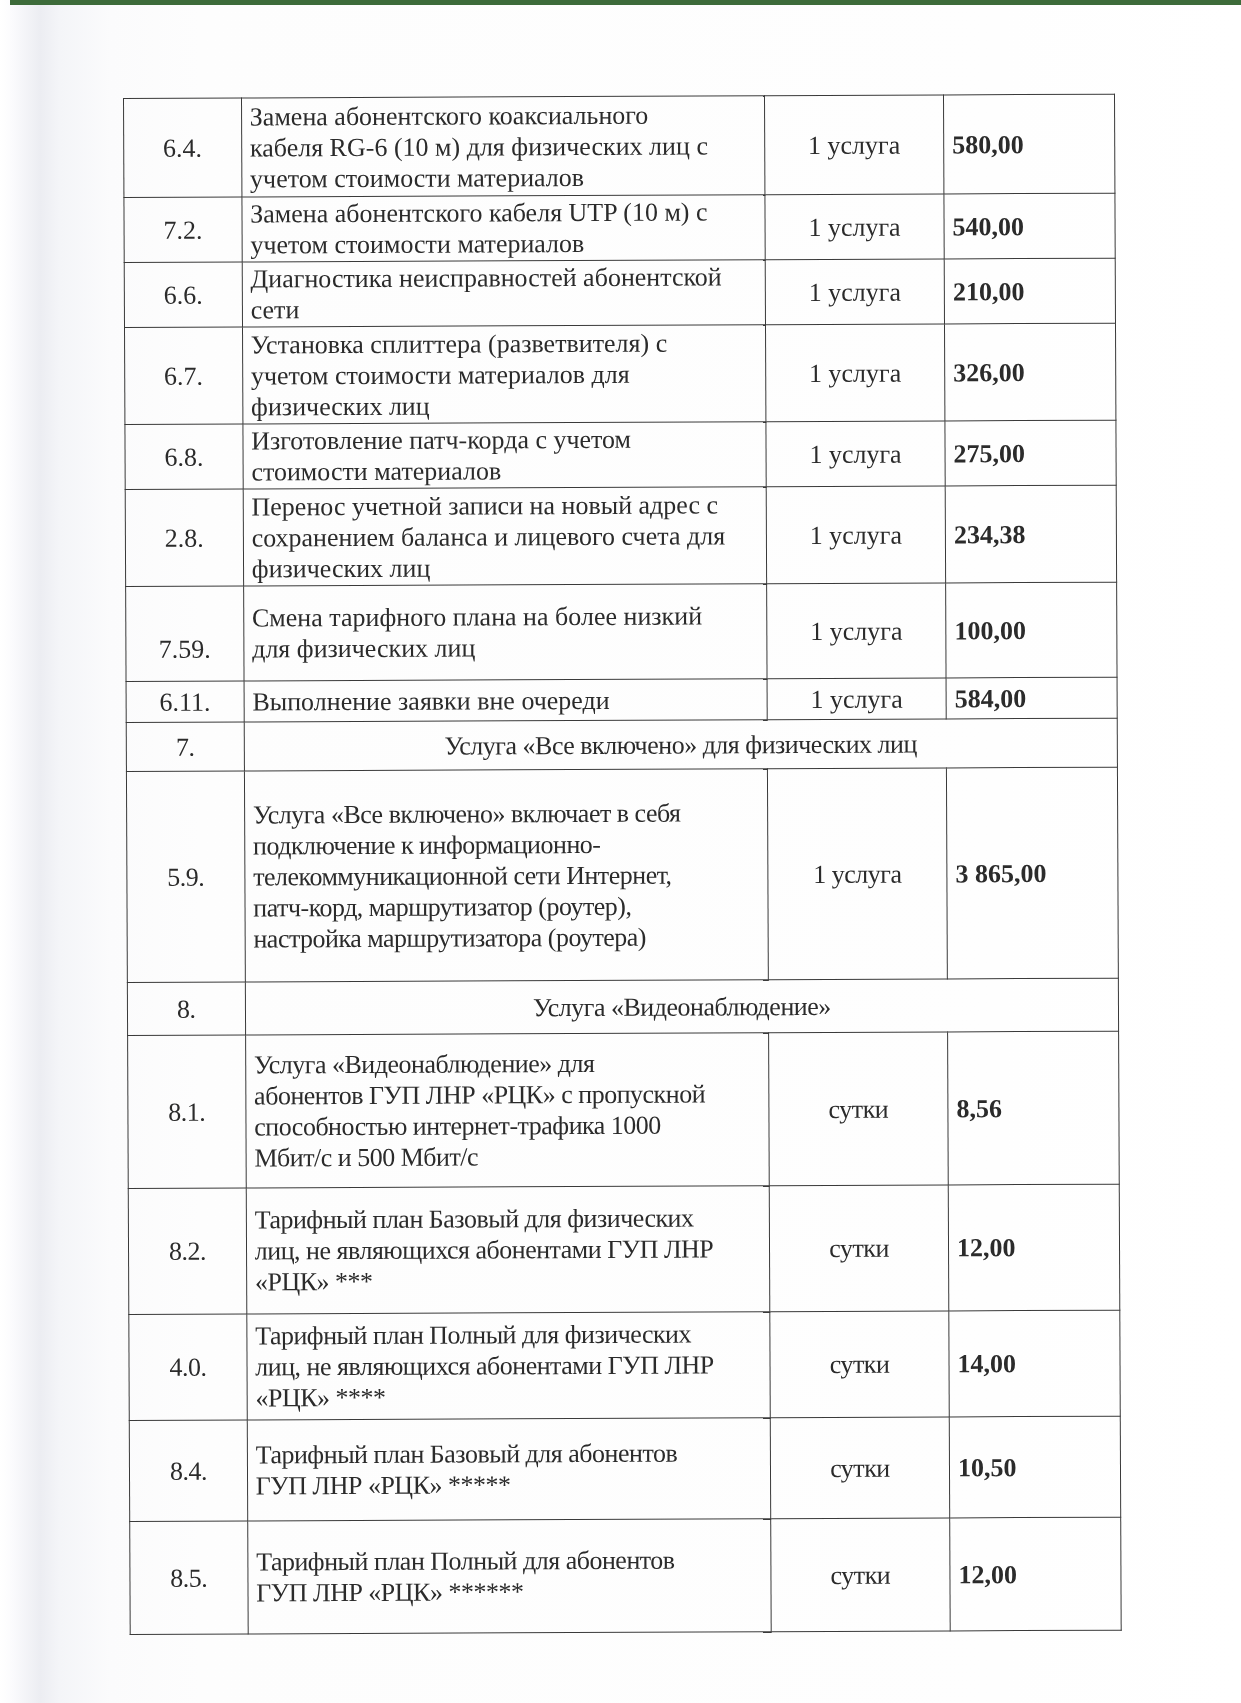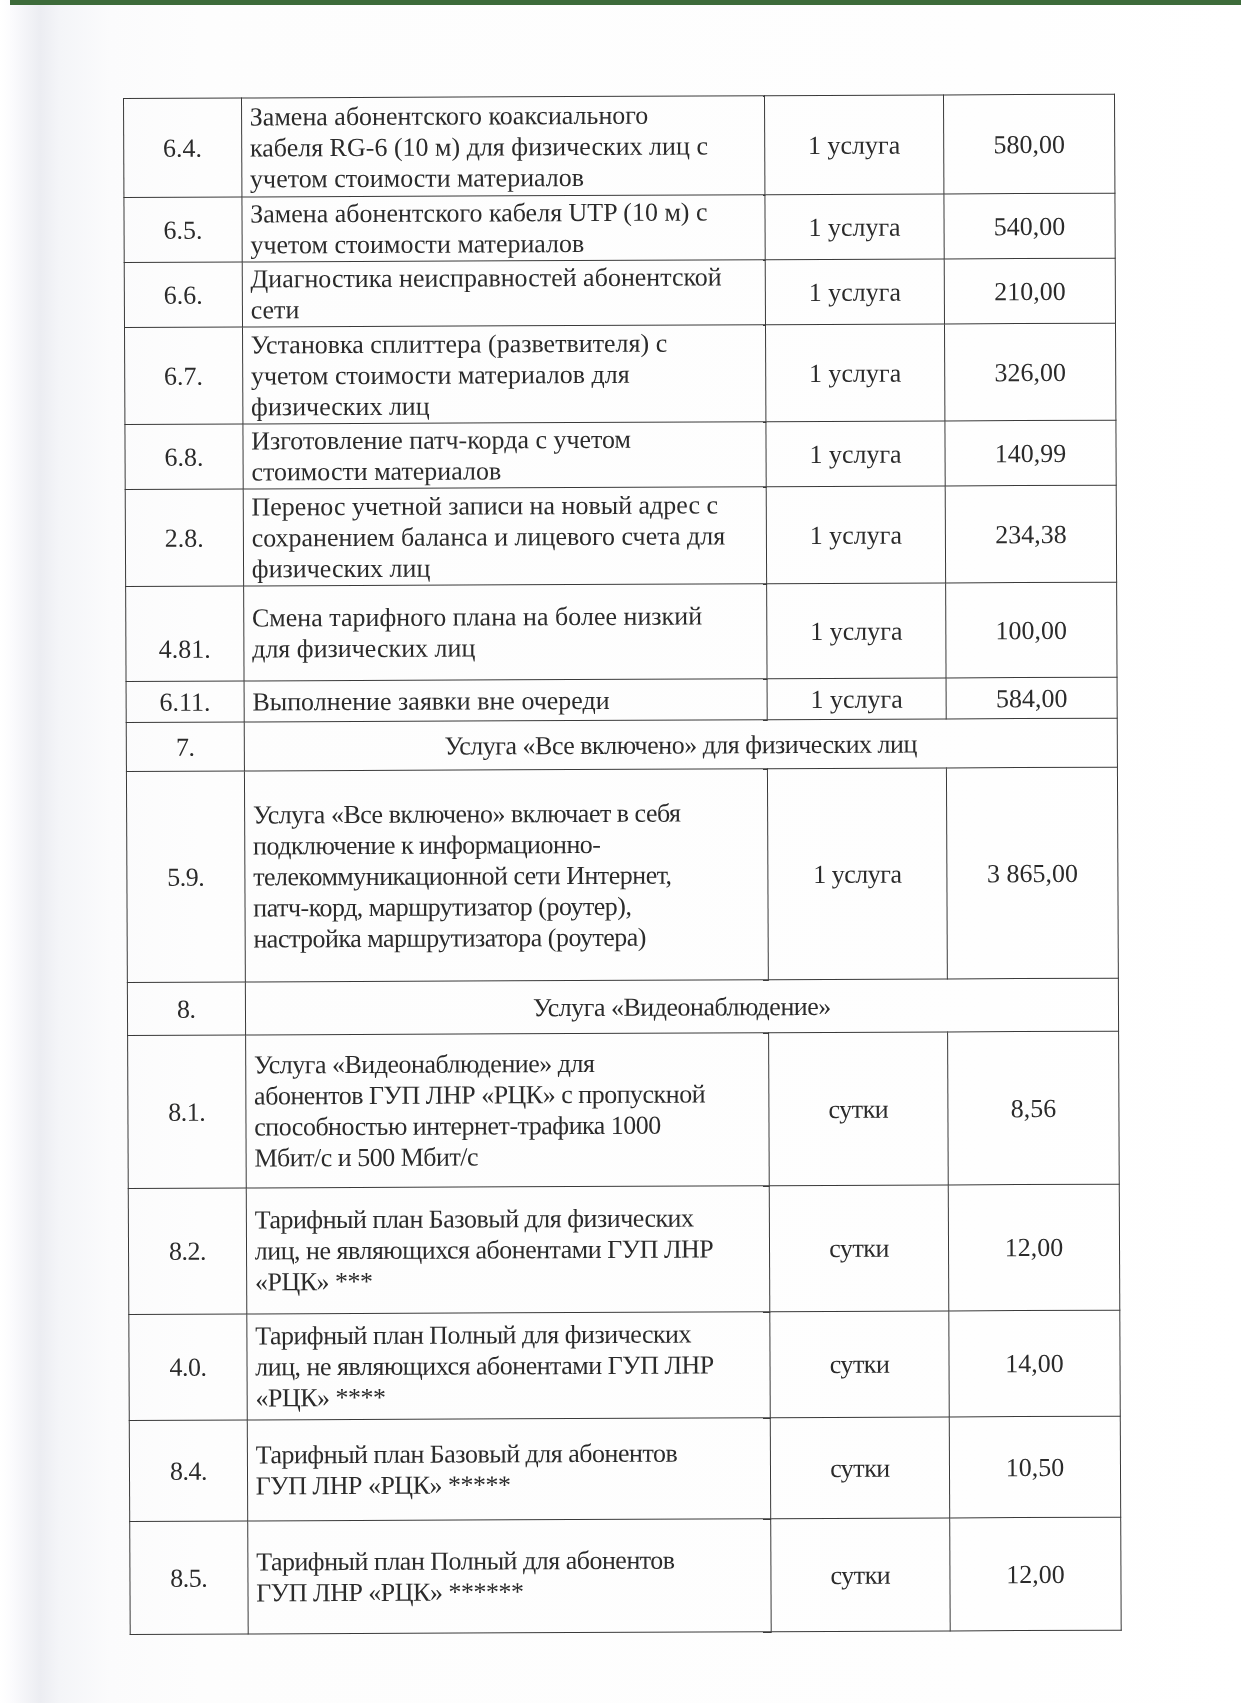--- a/index.html
+++ b/index.html
@@ -34,21 +34,21 @@
     }
     .tbl td {
       border: 1.5px solid #3a3a3a;
       padding: 0 8px;
       vertical-align: middle;
       line-height: 31px;
     }
     .tbl td.num { width: 114px; text-align: center; padding: 0; }
     .tbl td.desc { width: 494px; text-align: left; }
     .tbl td.unit { width: 158px; text-align: center; }
-    .tbl td.price { width: 150px; text-align: center; }
+    .tbl td.price { width: 150px; text-align: left; font-weight: bold; }
     .tbl td.section-title { text-align: center; }
     .tbl tr.r-64 td { height: 98px; }
     .tbl tr.r-65 td { height: 64px; }
     .tbl tr.r-66 td { height: 64px; }
     .tbl tr.r-67 td { height: 96px; }
     .tbl tr.r-68 td { height: 64px; }
     .tbl tr.r-69 td { height: 96px; }
     .tbl tr.r-610 td { height: 64px; }
     .tbl tr.r-611 td { height: 40px; }
     .tbl tr.r-7 td { height: 48px; }
@@ -75,21 +75,21 @@
         <td class="num">6.4.</td>
         <td class="desc">
           <span class="desc-text">Замена абонентского коаксиального</span>
           <span class="desc-text">кабеля RG-6 (10 м) для физических лиц с</span>
           <span class="desc-text">учетом стоимости материалов</span>
         </td>
         <td class="unit">1 услуга</td>
         <td class="price">580,00</td>
       </tr>
       <tr class="r-65">
-        <td class="num">6.5.</td>
+        <td class="num">7.2.</td>
         <td class="desc">
           <span class="desc-text">Замена абонентского кабеля UTP (10 м) с</span>
           <span class="desc-text">учетом стоимости материалов</span>
         </td>
         <td class="unit">1 услуга</td>
         <td class="price">540,00</td>
       </tr>
       <tr class="r-66">
         <td class="num">6.6.</td>
         <td class="desc">
@@ -109,34 +109,34 @@
         <td class="unit">1 услуга</td>
         <td class="price">326,00</td>
       </tr>
       <tr class="r-68">
         <td class="num">6.8.</td>
         <td class="desc">
           <span class="desc-text">Изготовление патч-корда с учетом</span>
           <span class="desc-text">стоимости материалов</span>
         </td>
         <td class="unit">1 услуга</td>
-        <td class="price">140,99</td>
+        <td class="price">275,00</td>
       </tr>
       <tr class="r-69">
         <td class="num">2.8.</td>
         <td class="desc">
           <span class="desc-text">Перенос учетной записи на новый адрес с</span>
           <span class="desc-text">сохранением баланса и лицевого счета для</span>
           <span class="desc-text">физических лиц</span>
         </td>
         <td class="unit">1 услуга</td>
         <td class="price">234,38</td>
       </tr>
       <tr class="r-610">
-        <td class="num num-pad-low">4.81.</td>
+        <td class="num num-pad-low">7.59.</td>
         <td class="desc">
           <span class="desc-text">Смена тарифного плана на более низкий</span>
           <span class="desc-text">для физических лиц</span>
         </td>
         <td class="unit">1 услуга</td>
         <td class="price">100,00</td>
       </tr>
       <tr class="r-611">
         <td class="num">6.11.</td>
         <td class="desc">

